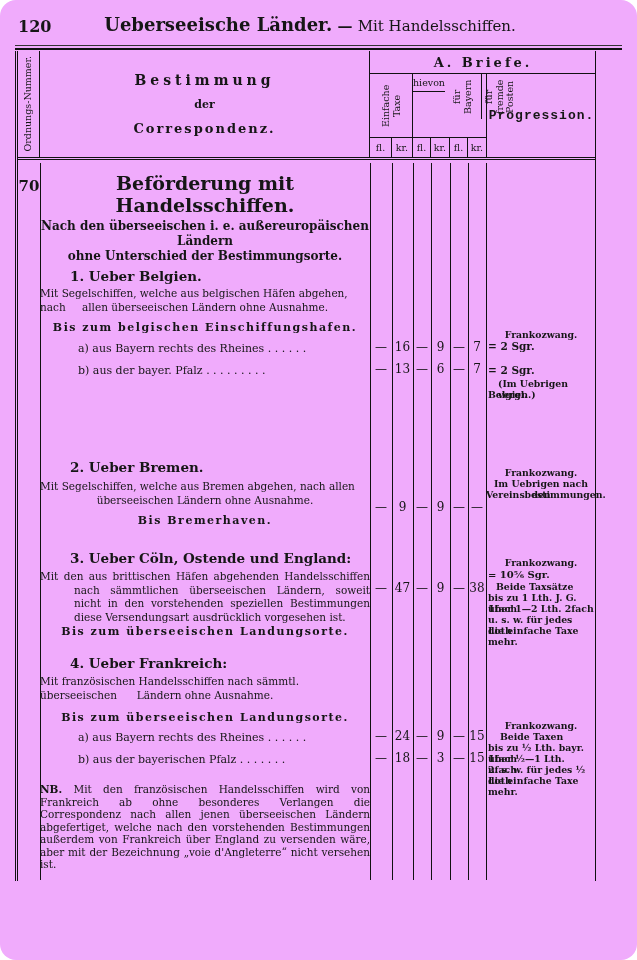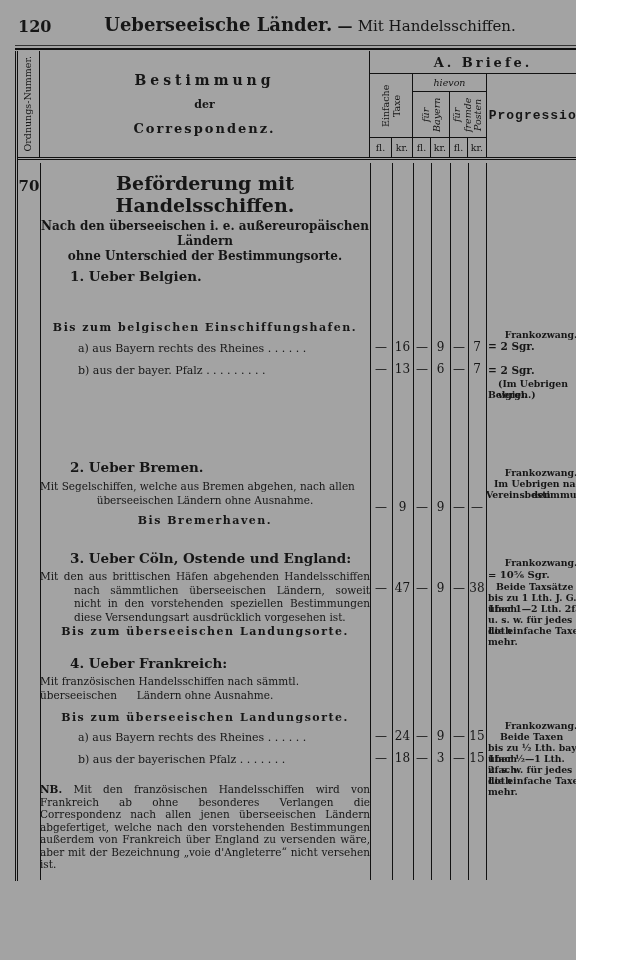--- a/index.html
+++ b/index.html
@@ -1,18 +1,18 @@
 <!DOCTYPE html>
 <html><head>
 <meta charset="utf-8">
 <style>
   html,body{margin:0;padding:0;}
   body{width:637px;height:960px;background:#ffffff;font-family:"DejaVu Serif","Liberation Serif",serif;color:#161616;}
   *{box-sizing:border-box;}
-  .page{position:relative;width:576px;height:960px;background:#a3a3a3;overflow:hidden;}
+  .page{position:relative;width:637px;height:960px;background:#f0abfc;overflow:hidden;border-radius:16px;}
   .abs{position:absolute;}
   .c{text-align:center;}
   .pgheader{top:14px;left:0;width:637px;height:30px;}
   .pgnum{left:18px;top:3px;font-size:16px;font-weight:bold;}
   .pgtitle{left:60px;top:0;width:500px;text-align:center;}
   .pgtitle .t1{font-size:18px;font-weight:bold;}
   .pgtitle .t2{font-size:15px;font-weight:bold;}
   .pgtitle .t3{font-size:15px;font-weight:normal;}
   .toprule{left:15px;top:45px;width:607px;height:5px;border-top:1px solid #333;border-bottom:2px solid #111;}
   .tablebox{left:15px;top:51px;width:581px;height:830px;border-left:3px double #111;border-right:1px solid #111;}
@@ -23,21 +23,21 @@
   .bestcell{width:330px;display:flex;flex-direction:column;align-items:center;justify-content:center;gap:10px;}
   .best1{font-size:14px;font-weight:bold;letter-spacing:4px;}
   .best2{font-size:11px;font-weight:bold;}
   .best3{font-size:13px;font-weight:bold;letter-spacing:2px;}
   .rightgrp{width:226px;display:flex;flex-direction:column;}
   .briefe{height:26px;border-bottom:1px solid #111;display:flex;align-items:center;justify-content:center;font-size:13px;font-weight:bold;letter-spacing:3px;}
   .subhead{display:flex;height:83px;}
   .moneygrp{width:116px;display:flex;flex-direction:column;}
   .moneytop{height:63px;display:flex;}
   .einfache{width:43px;display:flex;align-items:center;justify-content:center;border-right:1px solid #111;}
-  .hievongrp{width:73px;display:flex;flex-direction:column;font-style:italic;}
+  .hievongrp{width:73px;display:flex;flex-direction:row;}
   .hievon{height:18px;border-bottom:1px solid #111;display:flex;align-items:center;justify-content:center;font-size:9.5px;}
   .hievonrow{height:45px;display:flex;}
   .bayern{width:37px;border-right:1px solid #111;display:flex;align-items:center;justify-content:center;}
   .fremde{width:36px;display:flex;align-items:center;justify-content:center;}
   .unitsrow{height:20px;display:flex;border-top:1px solid #111;}
   .ucell{display:flex;align-items:center;justify-content:center;font-size:9.5px;border-right:1px solid #111;}
   .u1{width:22px;}.u2{width:21px;}.u3{width:18px;}.u4{width:19px;}.u5{width:18px;}.u6{width:18px;border-right:none;}
   .progcell{width:110px;border-left:1px solid #111;display:flex;align-items:center;justify-content:center;font-size:13px;font-weight:bold;letter-spacing:1px;font-family:Liberation Mono, monospace;}
   .tbody{position:absolute;left:0;top:112px;width:578px;height:718px;}
   .vline{position:absolute;top:0;height:717px;width:1px;background:#111;}
@@ -130,20 +130,22 @@
       <div class="abs ordnum">70</div>
 
       <div class="abs content">
         <div class="abs bigtitle">Beförderung mit Handelsschiffen.</div>
         <div class="abs intro">
           <span>Nach den überseeischen i. e. außereuropäischen Ländern</span><br>
           <span>ohne Unterschied der Bestimmungsorte.</span>
         </div>
 
         <div class="abs sechead" style="top:105px;left:30px">1. Ueber Belgien.</div>
+        <div class="abs desc" style="top:124px;left:0;width:330px">Mit Segelschiffen, welche aus belgischen Häfen abgehen, nach</div>
+        <div class="abs desc c" style="top:138px;left:0;width:330px">allen überseeischen Ländern ohne Ausnahme.</div>
         <div class="abs dest c" style="top:158px;left:0;width:330px">Bis zum belgischen Einschiffungshafen.</div>
         <div class="abs item" style="top:179px;left:38px">a) aus Bayern rechts des Rheines  .   .   .   .   .   .</div>
         <div class="abs item" style="top:201px;left:38px">b) aus der bayer. Pfalz .   .   .   .   .   .   .   .   .</div>
 
         <div class="abs sechead" style="top:296px;left:30px">2. Ueber Bremen.</div>
         <div class="abs desc" style="top:317px;left:0;width:330px">Mit Segelschiffen, welche aus Bremen abgehen, nach allen</div>
         <div class="abs desc c" style="top:331px;left:0;width:330px">überseeischen Ländern ohne Ausnahme.</div>
         <div class="abs dest c" style="top:351px;left:0;width:330px">Bis Bremerhaven.</div>
 
         <div class="abs sechead" style="top:387px;left:30px">3. Ueber Cöln, Ostende und England:</div>

